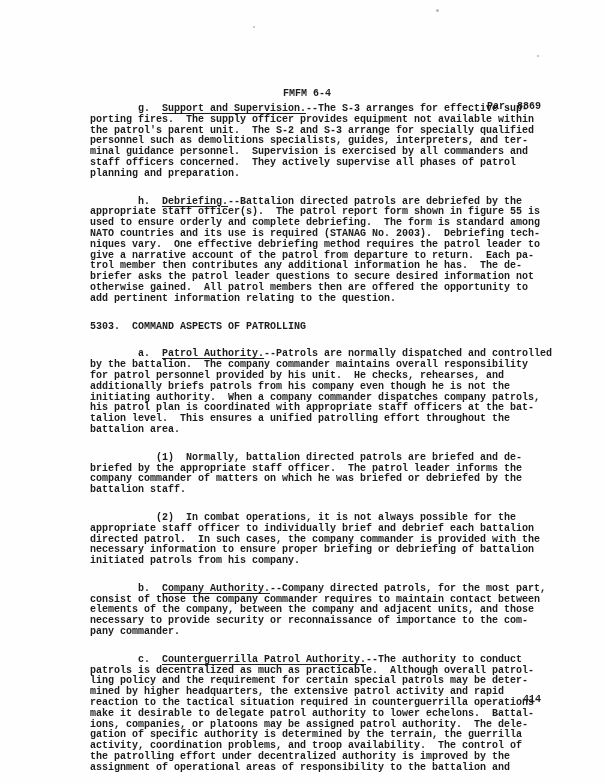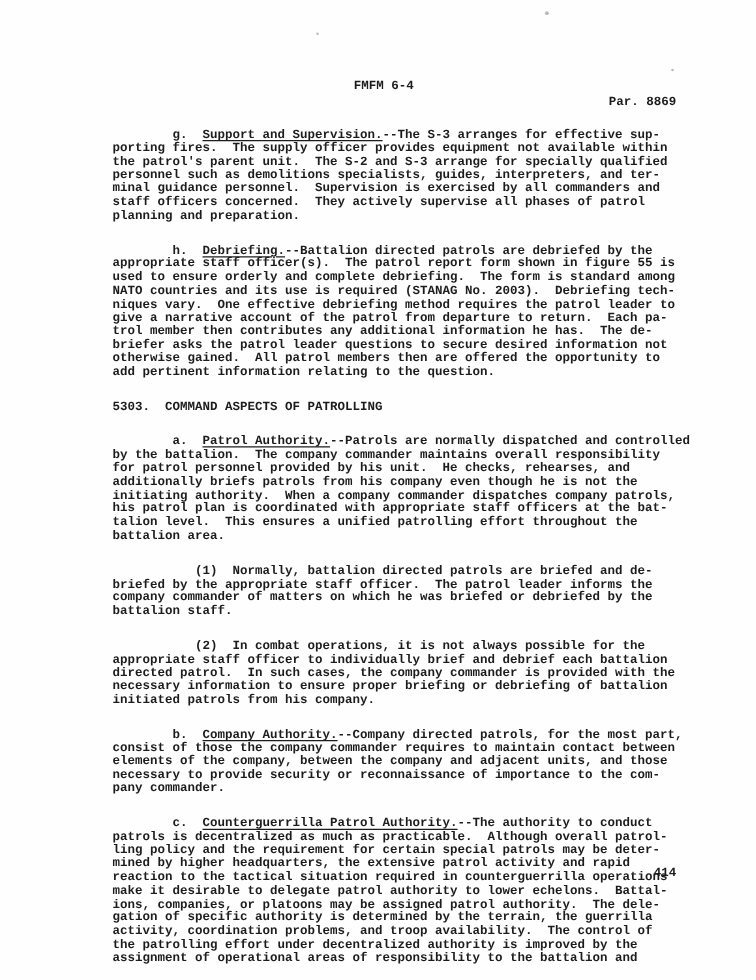--- a/index.html
+++ b/index.html
@@ -12,21 +12,21 @@
     width: 605px;
     height: 784px;
     background: #fefefe;
     overflow: hidden;
     font-family: "Liberation Mono", monospace;
     font-weight: bold;
     color: #1c1c1c;
   }
   .running-header {
     position: absolute;
-    top: 50px;
+    top: 74px;
     left: 0;
     width: 605px;
     height: 13px;
     font-size: 10px;
     line-height: 13px;
     white-space: pre;
   }
   .hdr-center {
     position: absolute;
     left: 283px;

